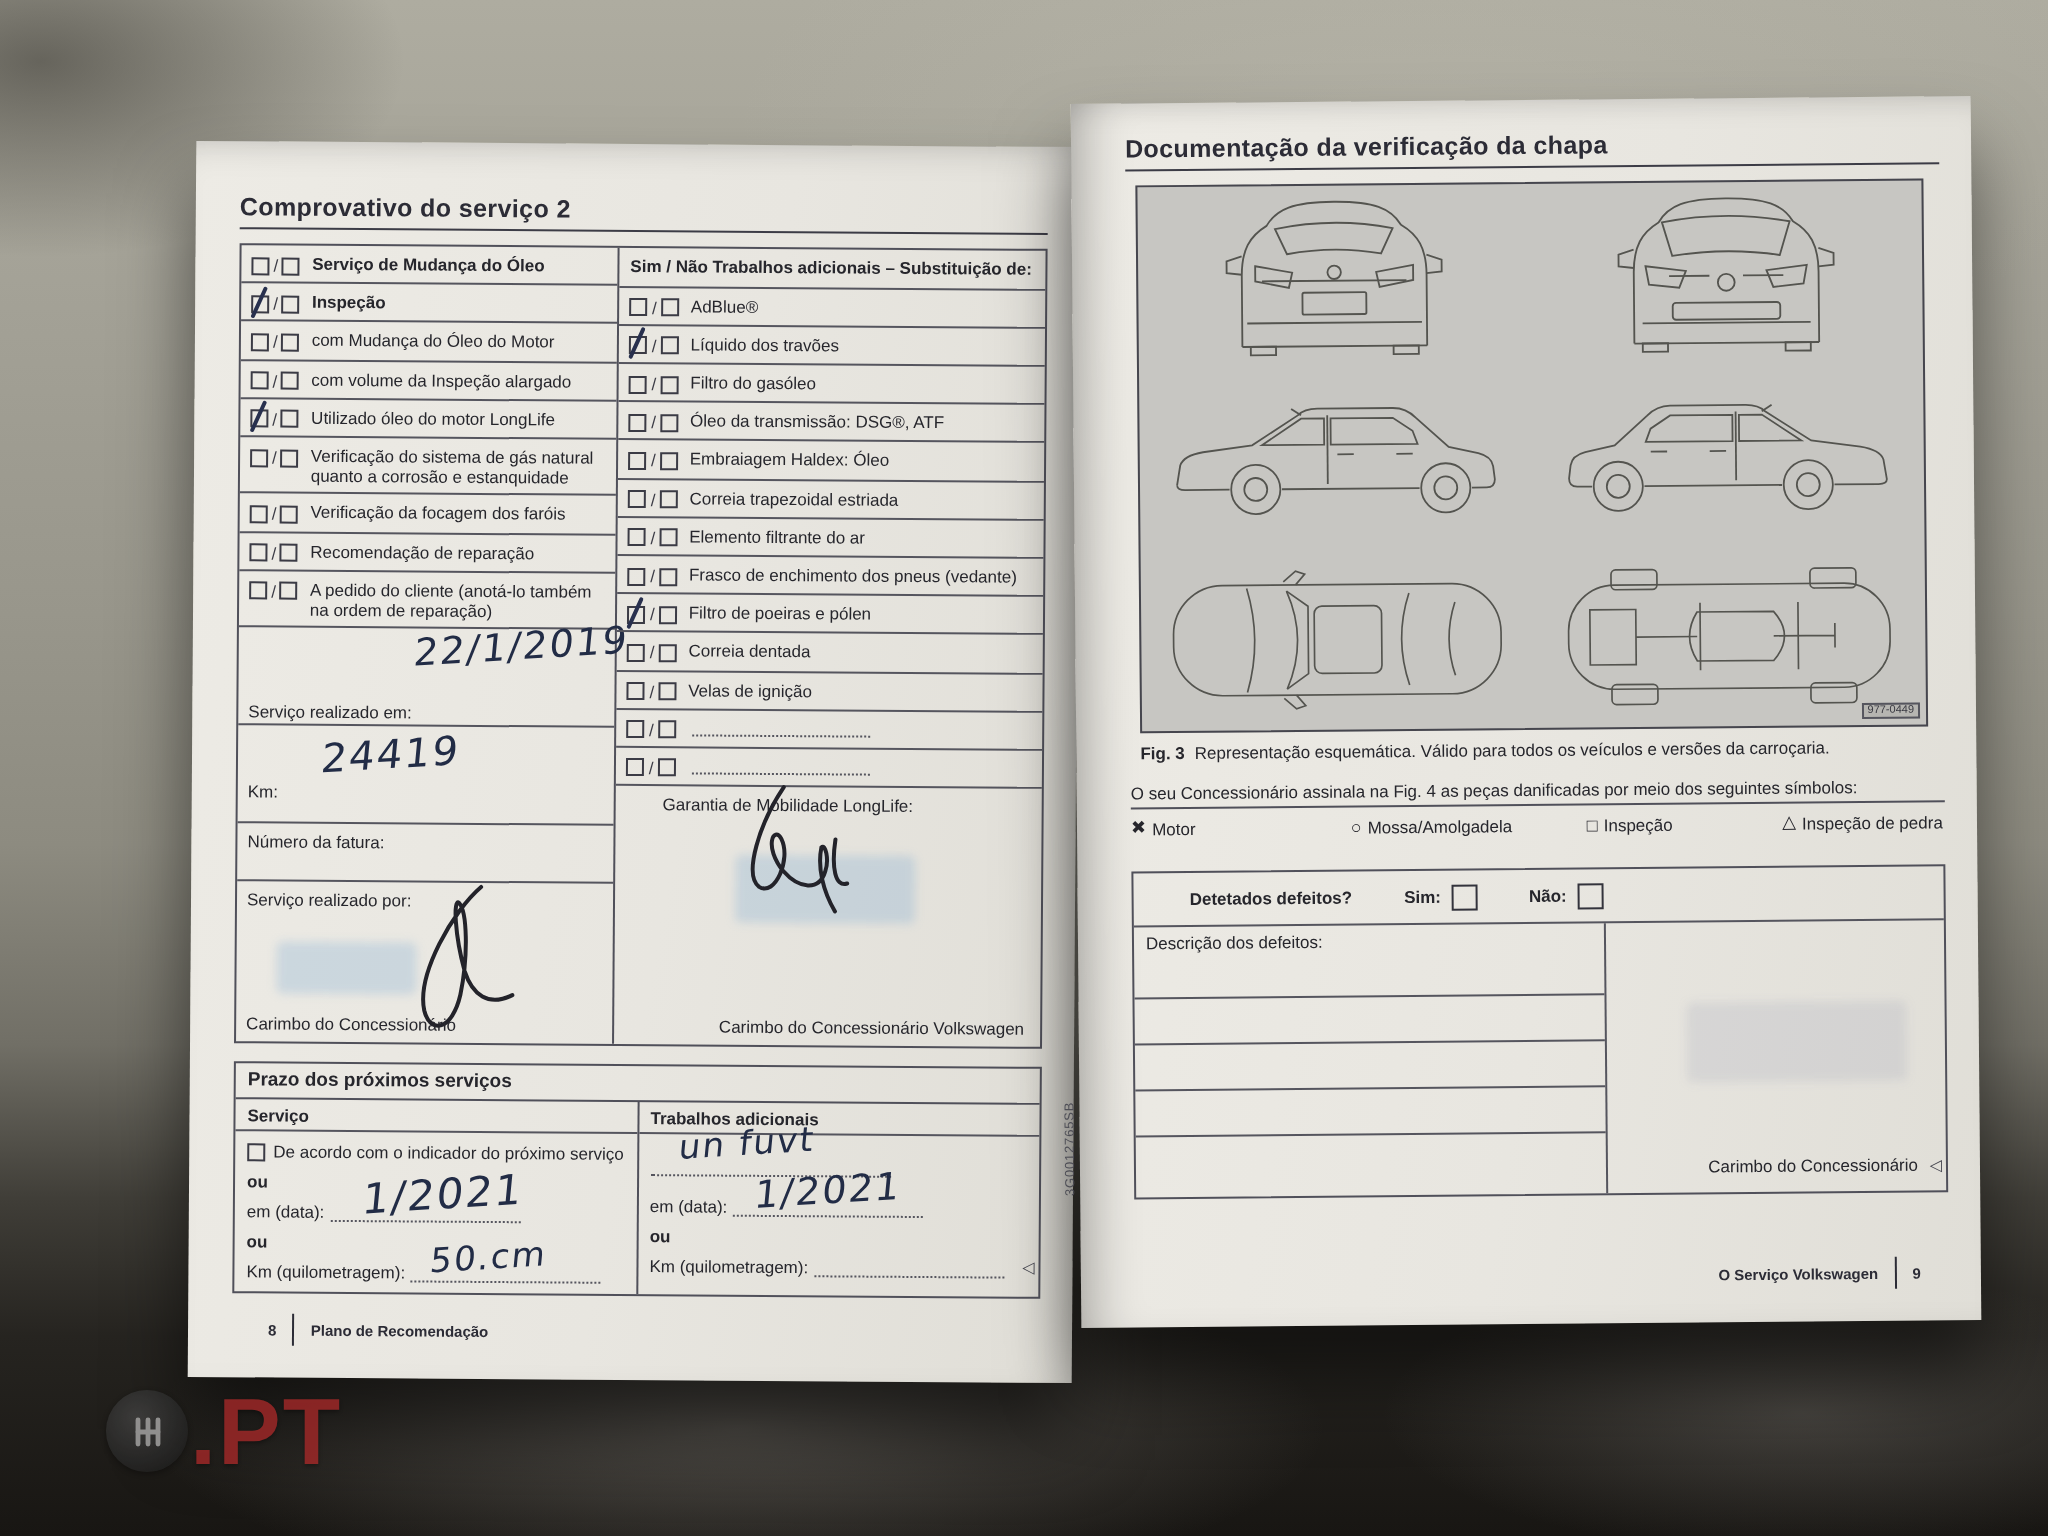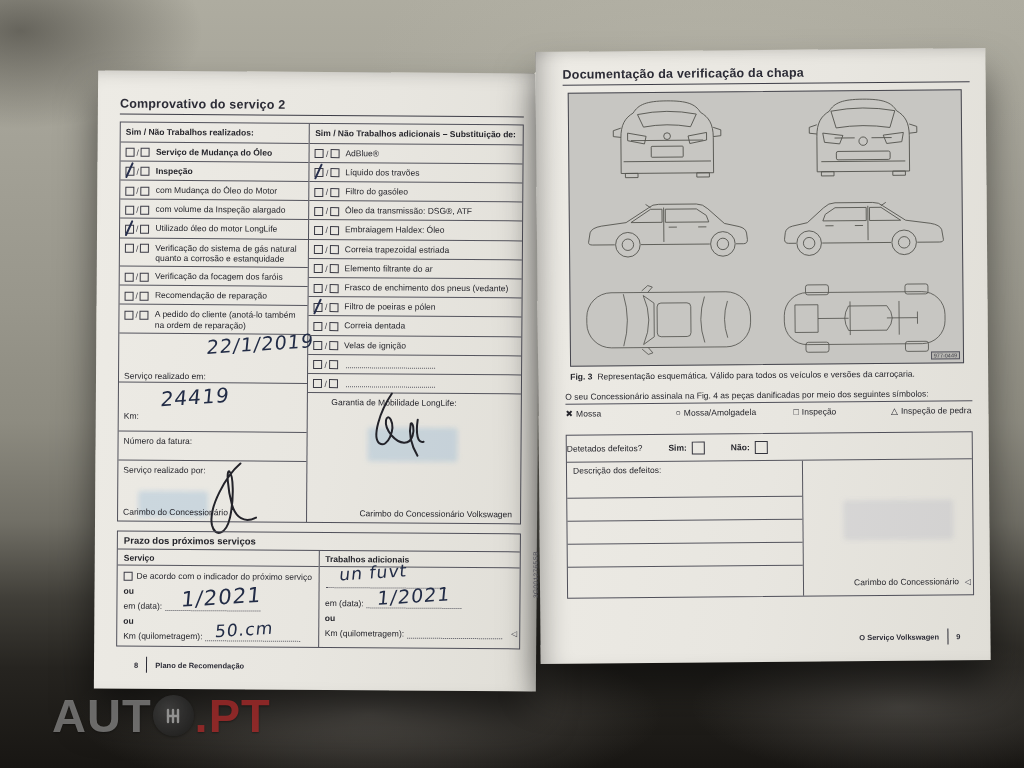--- a/index.html
+++ b/index.html
@@ -78,21 +78,21 @@
   .fig-cap b{margin-right:5px;}
   .sym-intro{font-size:8.5px;margin-top:10px;padding-bottom:2px;border-bottom:1.1px solid #50505a;}
   .sym-row{display:flex;font-size:8.5px;margin-top:4px;}
   .sym{display:flex;align-items:center;}
   .sym:nth-child(1){width:27%;}
   .sym:nth-child(2){width:29%;}
   .sym:nth-child(3){width:24%;}
   .sym .glyph{font-size:9px;margin-right:3px;}
   .defects{border:1.2px solid #50505a;margin-top:16px;height:162px;position:relative;font-size:8.5px;}
   .def-head{display:flex;align-items:center;height:26px;border-bottom:1px solid #55555e;}
-  .def-q{font-weight:normal;}
+  .def-q{font-weight:bold;margin-left:28px;}
   .def-opt{display:flex;align-items:center;font-weight:bold;margin-left:26px;}
   .big-cb{display:inline-block;width:11px;height:11px;border:1.4px solid #33333c;margin-left:5px;}
   .def-body{display:flex;height:135px;}
   .def-left{width:57%;border-right:1px solid #55555e;padding:3px 6px 0 6px;}
   .def-right{width:43%;position:relative;}
   .desc-line{height:22px;border-bottom:1px solid #55555e;margin:0 -6px 0 -6px;padding:0 6px;}
   .desc-line.last{border-bottom:none;}
   .def-stamp{position:absolute;right:14px;bottom:8px;font-size:8.5px;}
   .margin-code{position:absolute;left:-1px;bottom:66px;font-size:6.5px;color:#4e4e56;transform:rotate(-90deg);transform-origin:left bottom;letter-spacing:.4px;}
   .tri-r{position:absolute;right:2px;bottom:8px;font-size:8px;color:#44444e;}
@@ -107,21 +107,20 @@
 
 <div id="stage">
   <div class="book">
 
     <div class="page page-left">
       <div class="inner">
         <div class="pg-title">Comprovativo do serviço 2</div>
 
         <div class="chk-table">
           <div class="chk-col l">
-            <div class="chk-head">Sim / Não Trabalhos realizados:</div>
             <div class="chk-row">
                 <span class="cbp">
                   <span class="cb"></span>
                   <span class="sl">/</span>
                   <span class="cb"></span>
                 </span>
                 <span class="lbl b">Serviço de Mudança do Óleo</span>
               </div>
               <div class="chk-row">
                 <span class="cbp">
@@ -480,21 +479,21 @@
         </div>
 
         <div class="fig-cap">
           <b>Fig. 3</b><span>Representação esquemática. Válido para todos os veículos e versões da carroçaria.</span>
         </div>
 
         <div class="sym-intro">O seu Concessionário assinala na Fig. 4 as peças danificadas por meio dos seguintes símbolos:</div>
         <div class="sym-row">
             <span class="sym">
               <span class="glyph">✖</span>
-              <span>Mossa</span>
+              <span>Motor</span>
             </span>
             <span class="sym">
               <span class="glyph">○</span>
               <span>Mossa/Amolgadela</span>
             </span>
             <span class="sym">
               <span class="glyph">□</span>
               <span>Inspeção</span>
             </span>
             <span class="sym">
@@ -536,21 +535,20 @@
       </div>
       <div class="footer footer-r">
         <span>O Serviço Volkswagen</span>
         <span class="bar"></span>
         <span>9</span>
       </div>
     </div>
   </div>
 
   <div class="wm">
-    <span class="t1">AUT</span>
     <span class="knob">
       <svg width="24" height="24" viewBox="0 0 24 24">
         <g stroke="#c6c6c6" stroke-width="2.4" stroke-linecap="round" fill="none">
           <line x1="7" y1="6" x2="7" y2="18"></line>
           <line x1="12" y1="6" x2="12" y2="18"></line>
           <line x1="17" y1="6" x2="17" y2="18"></line>
           <line x1="7" y1="12" x2="17" y2="12"></line>
         </g>
       </svg>
     </span>

